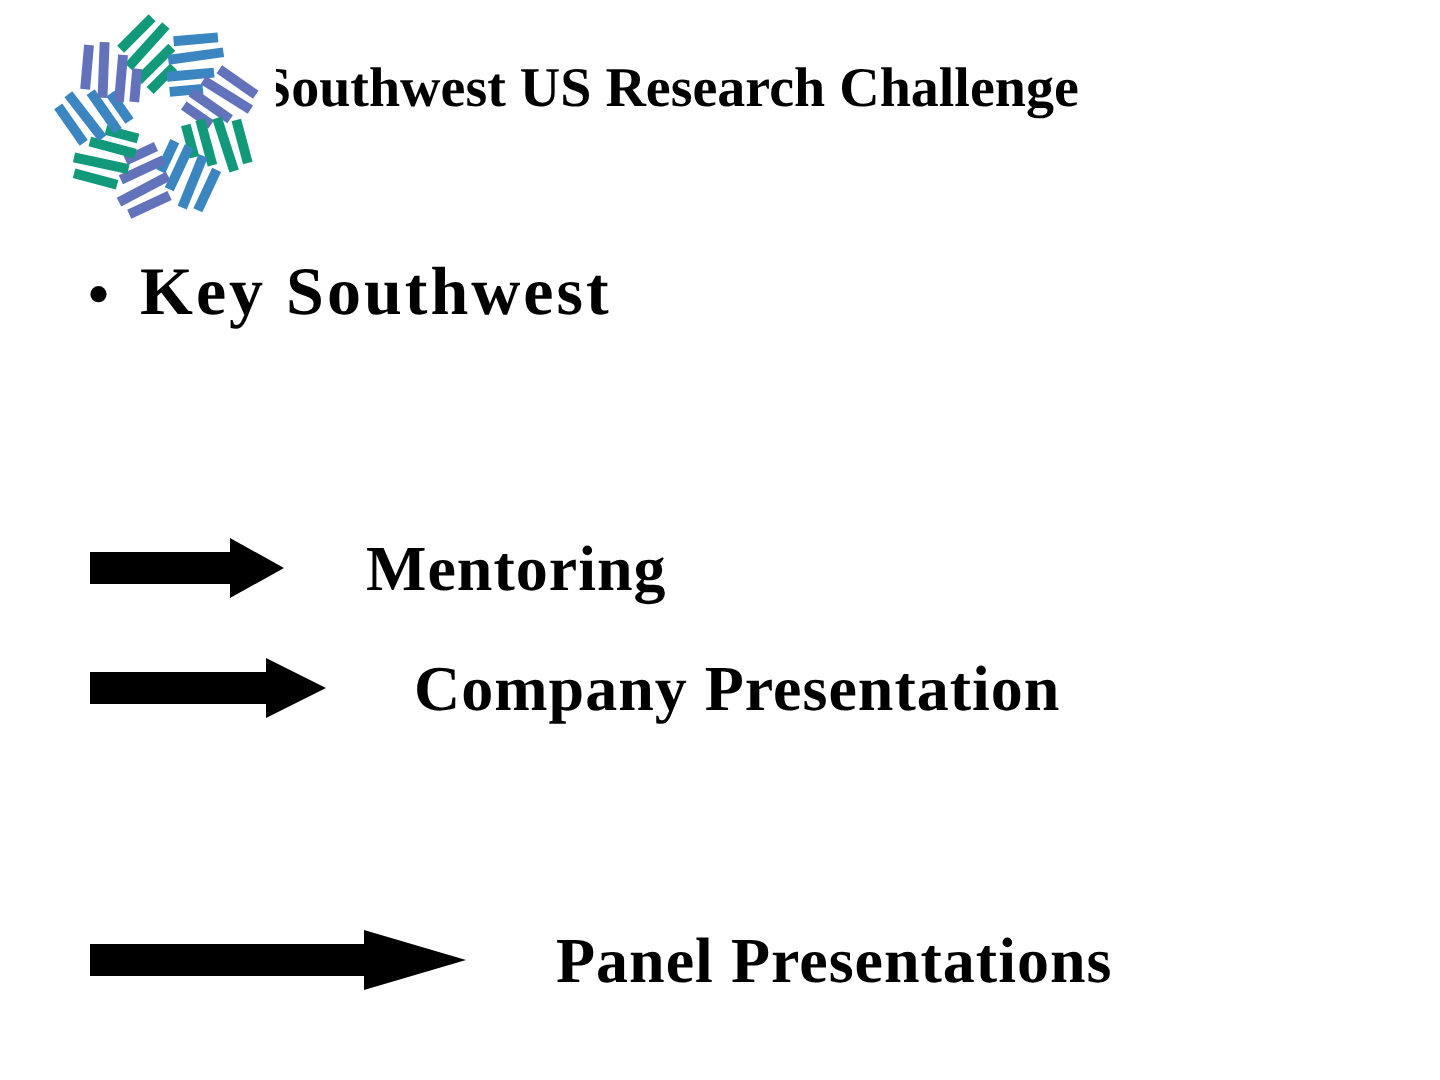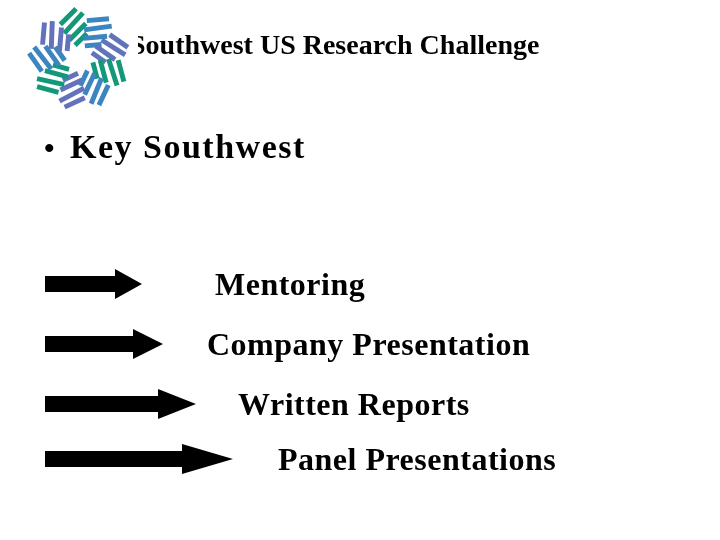--- a/index.html
+++ b/index.html
@@ -61,24 +61,24 @@
     white-space: nowrap;
   }
   .item-row .arrow { flex: 0 0 auto; display: block; }
   .item-label {
     font-size: 32px;
     font-weight: bold;
     line-height: 1;
     letter-spacing: 0.5px;
   }
   .row-0 { top: 208px; }
-  .row-1 { top: 268px; gap: 32px; }
+  .row-1 { top: 268px; }
   .row-2 { top: 328px; }
   .row-3 { top: 388px; }
-  .row-4 { top: 443px; }
+  .row-4 { top: 464px; }
   .ml-0 { margin-left: 42px; }
   .ml-1 { margin-left: 41px; }
   .ml-2 { margin-left: 44px; }
   .ml-3 { margin-left: 42px; }
   .ml-4 { margin-left: 45px; }
 </style>
 </head>
 <body>
 
 <div class="slide">
@@ -157,26 +157,20 @@
     <span class="item-label ml-1">Mentoring</span>
   </div>
 
   <div class="item-row row-2">
     <svg class="arrow" width="118" height="30" viewBox="0 0 118 30">
       <polygon points="0,7 88,7 88,0 118,15 88,30 88,23 0,23" fill="#000000"></polygon>
     </svg>
     <span class="item-label ml-2">Company Presentation</span>
   </div>
 
-  <div class="item-row row-3">
-    <svg class="arrow" width="151" height="30" viewBox="0 0 151 30">
-      <polygon points="0,7 113,7 113,0 151,15 113,30 113,23 0,23" fill="#000000"></polygon>
-    </svg>
-    <span class="item-label ml-3">Written Reports</span>
-  </div>
 
   <div class="item-row row-4">
     <svg class="arrow" width="188" height="30" viewBox="0 0 188 30">
       <polygon points="0,7 137,7 137,0 188,15 137,30 137,23 0,23" fill="#000000"></polygon>
     </svg>
     <span class="item-label ml-4">Panel Presentations</span>
   </div>
 
 </div>
 

